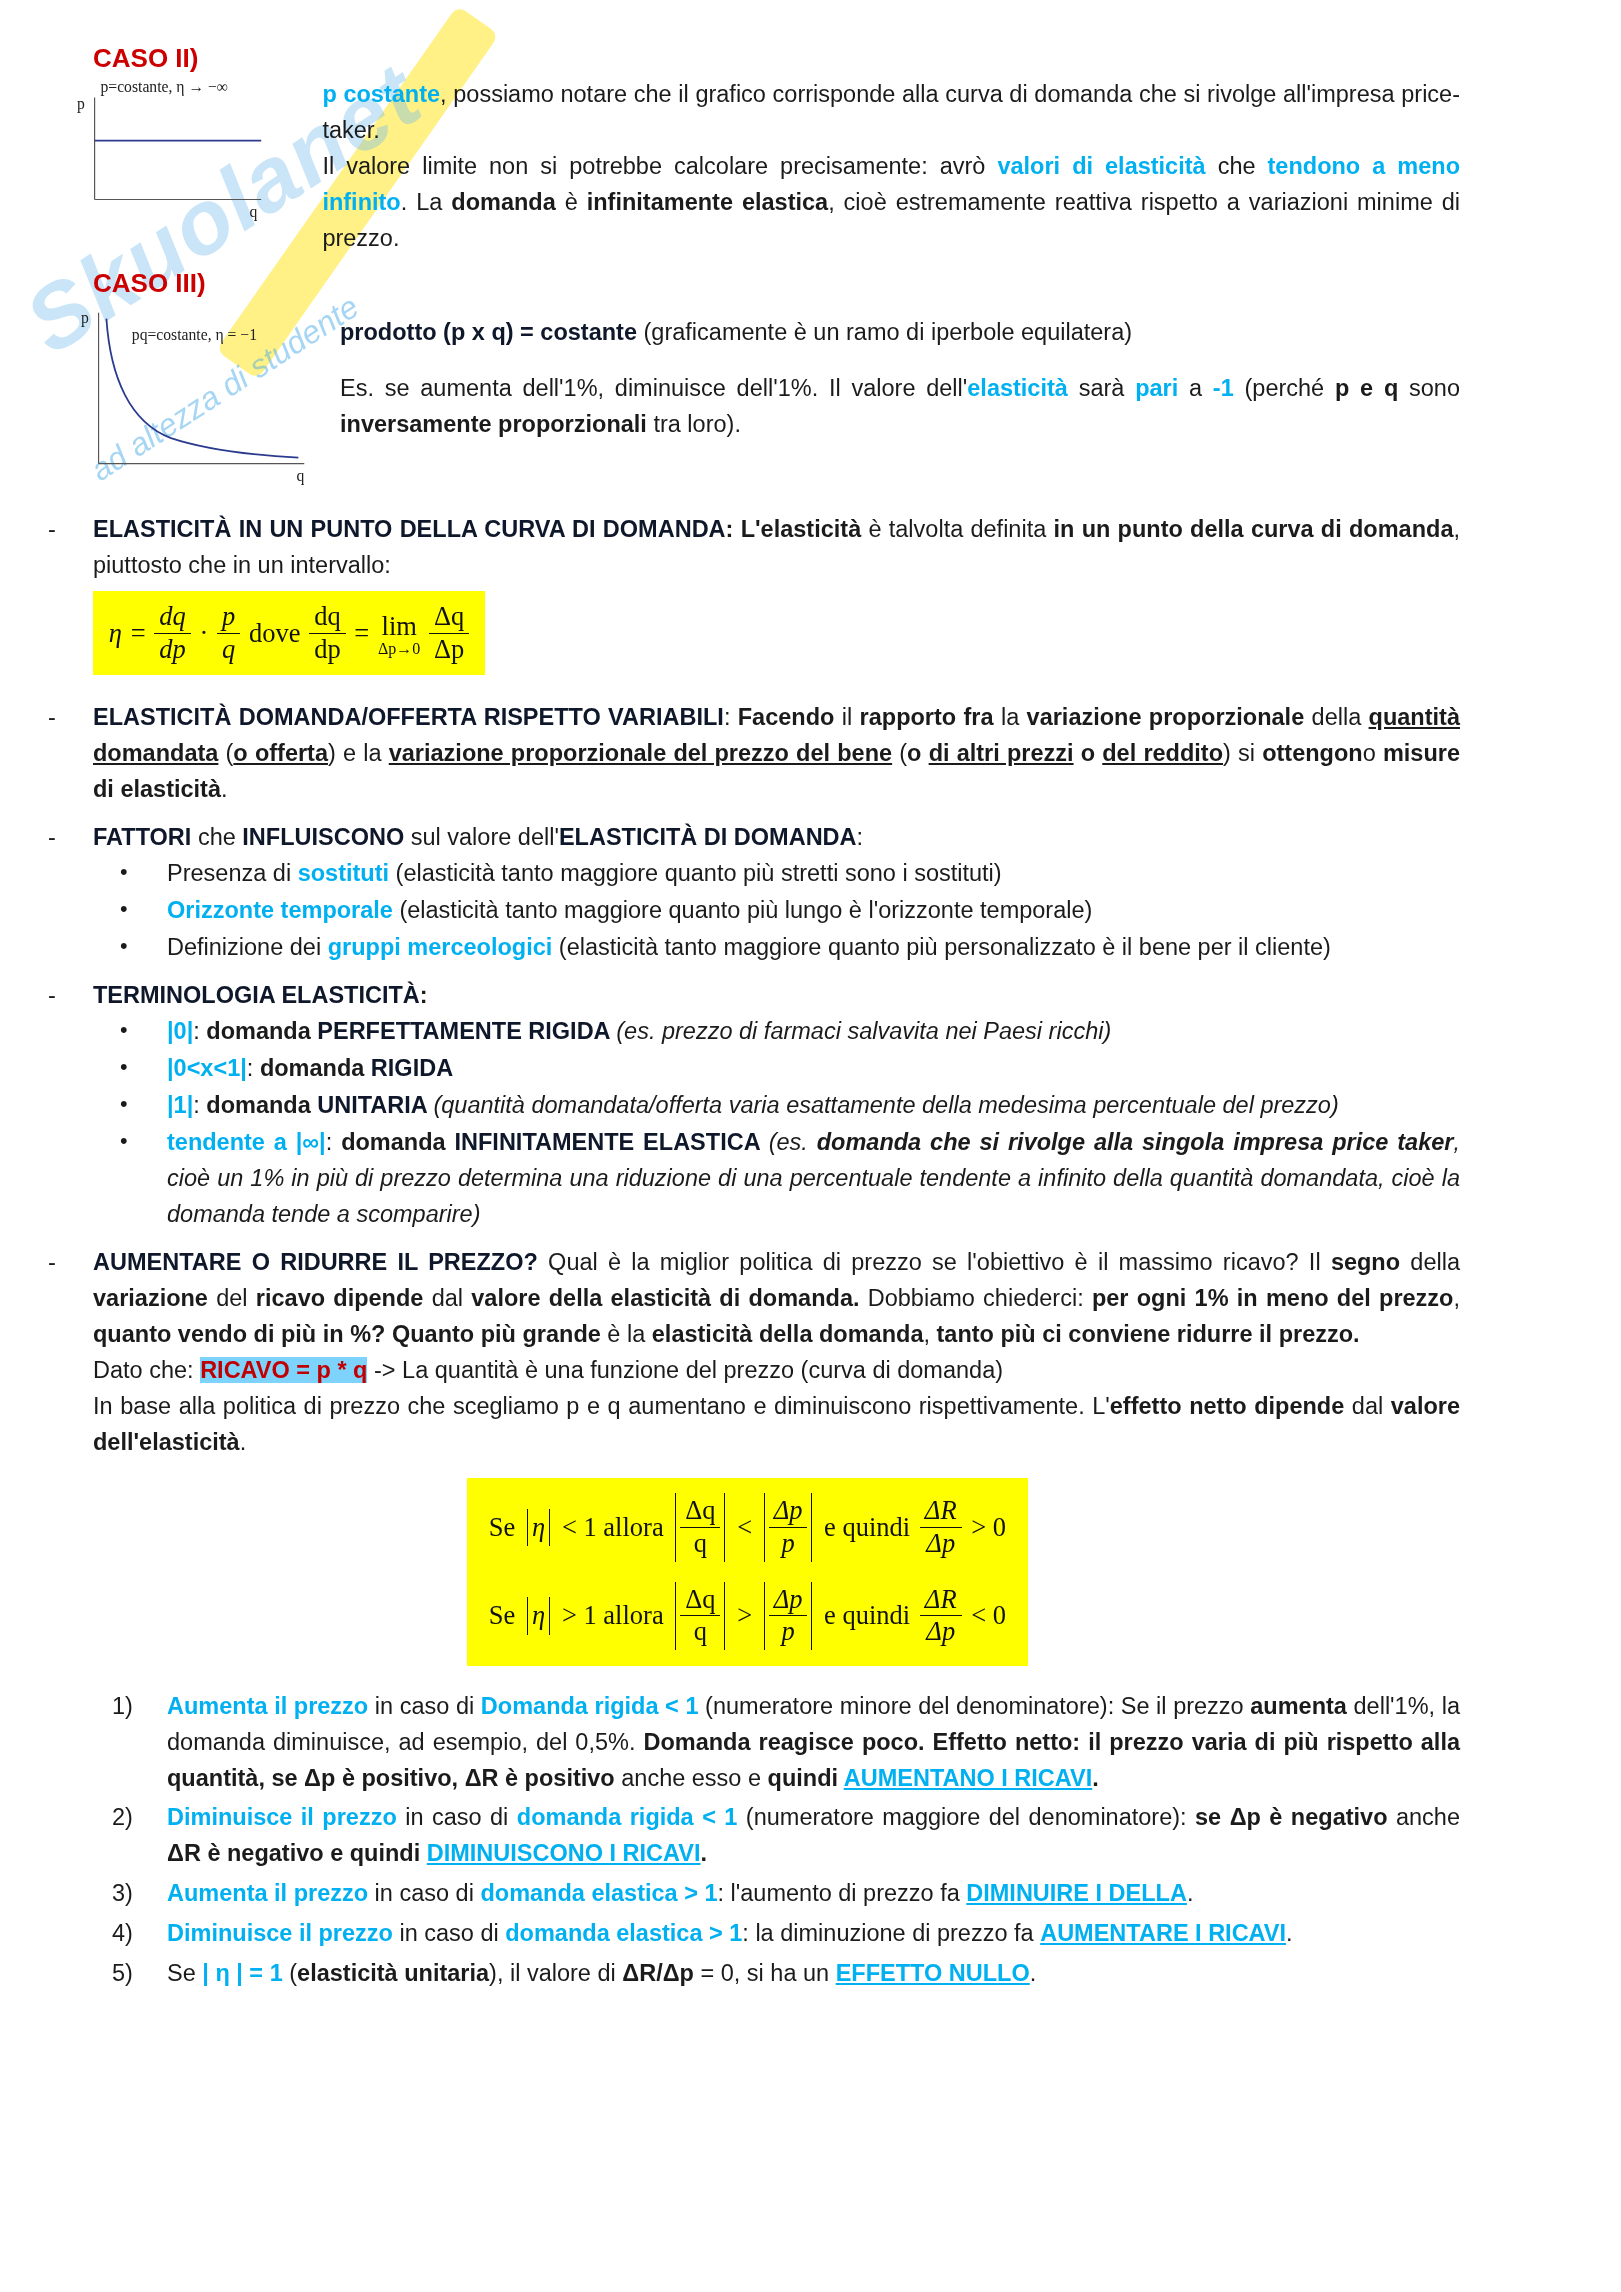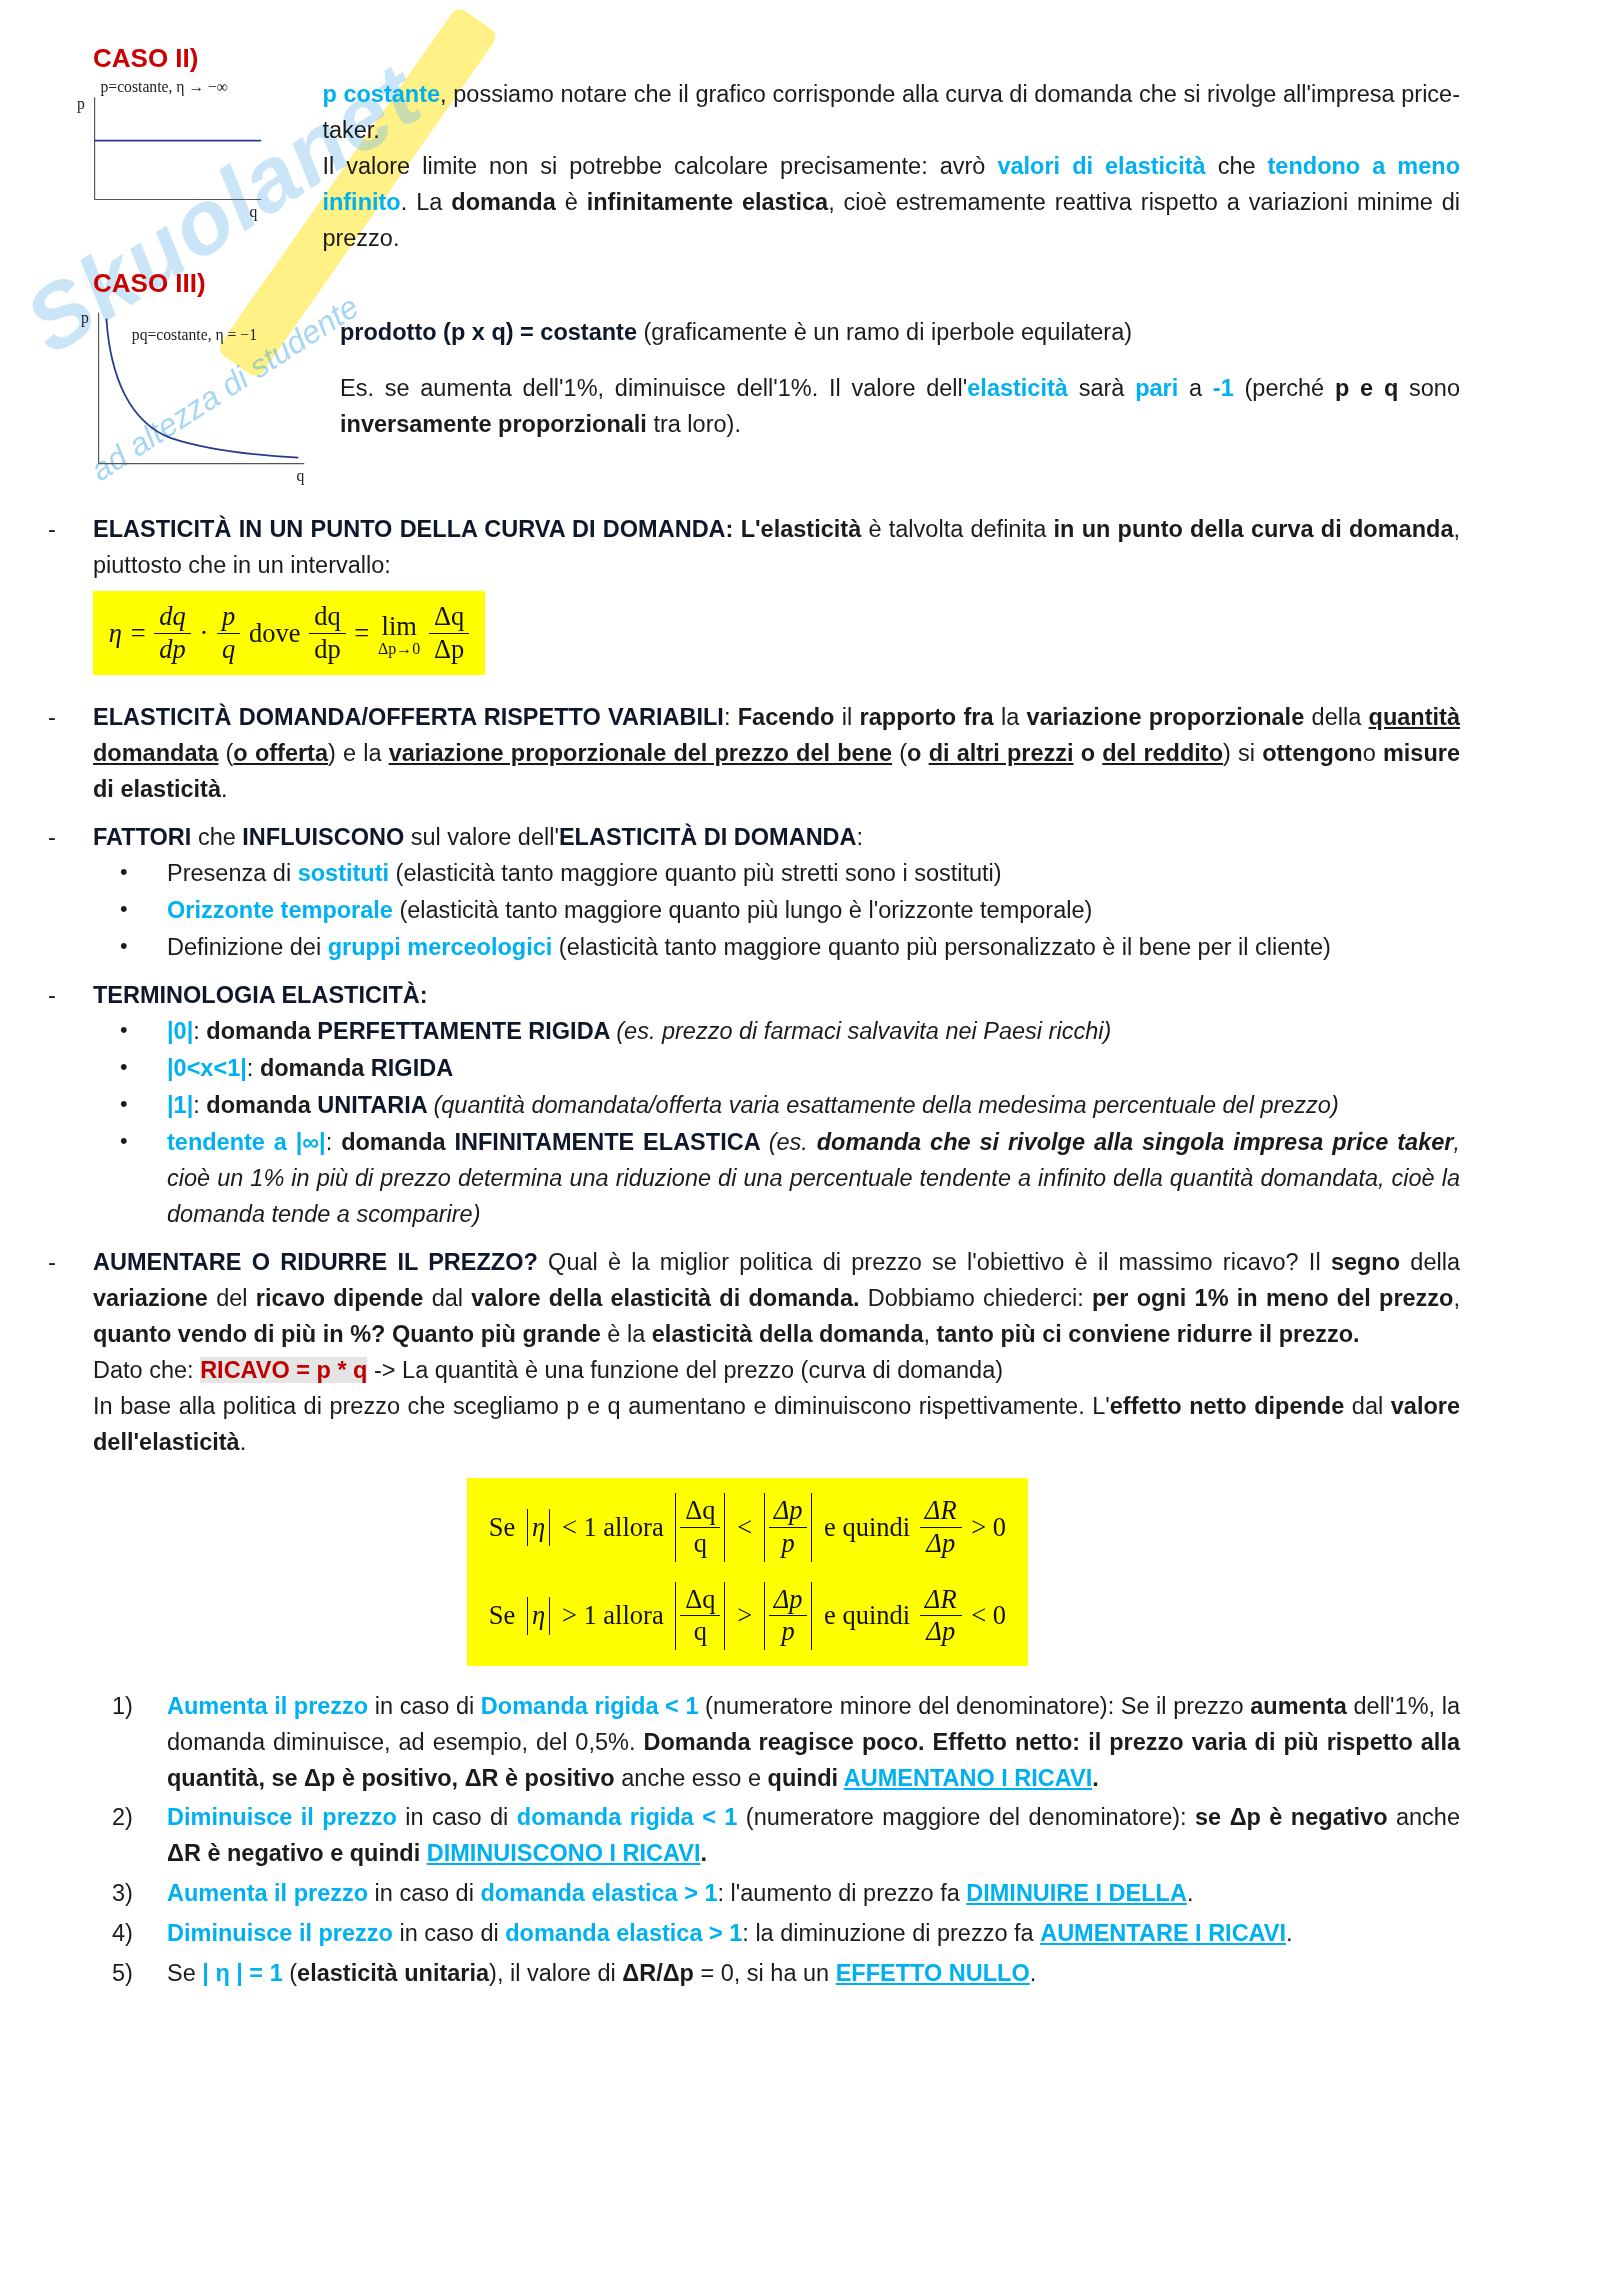--- a/index.html
+++ b/index.html
@@ -11,21 +11,21 @@
   .content{position:relative;z-index:2;}
   .para{text-align:justify;}
 
   
   .rs-b{font-weight:bold;}
   .rs-i{font-style:italic;}
   .rs-u{text-decoration:underline;}
   .rs-c{color:#00b0f0;}
   .rs-g{color:#0f172a;}
   .rs-dr{color:#c00000;}
-  .rs-hl{background:#e5e5e5;}
+  .rs-hl{background:#7dd3fc;}
 
   .caso{color:#cc0000;font-size:26px;font-weight:bold;line-height:35px;margin:0;}
   .row{display:flex;align-items:flex-start;}
   .graph{flex:none;font-family:"Liberation Serif",serif;margin-left:-17.6px;}
   .g1-col{flex:1;margin-left:51px;}
   .g2-col{flex:1;margin-left:19.6px;}
   .g2-col .p-first{margin-top:13.7px;}
   .g2-col .p-second{margin-top:19.6px;}
   .gl{font-size:16px;fill:#222;}
   .axis{stroke:#555;stroke-width:1.2;fill:none;}

